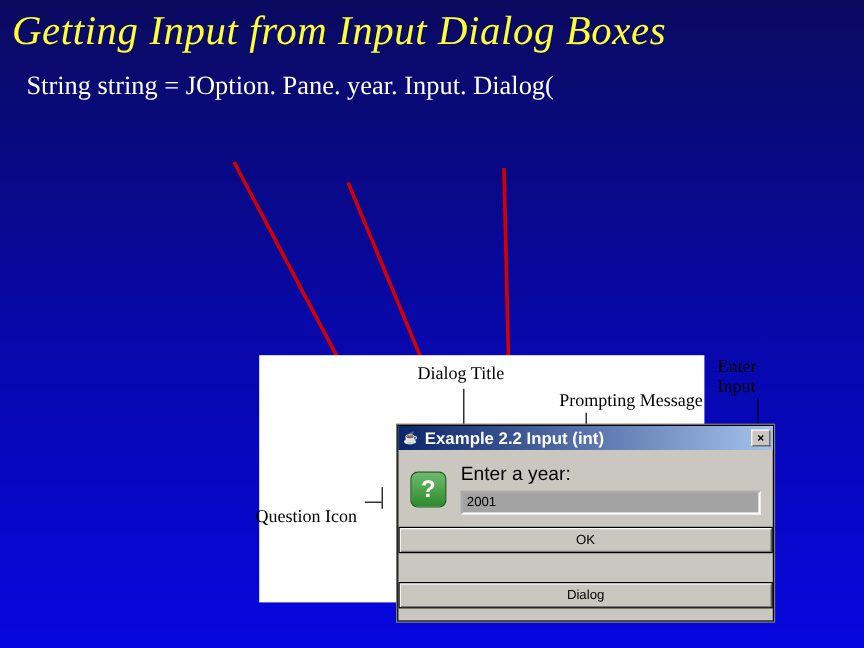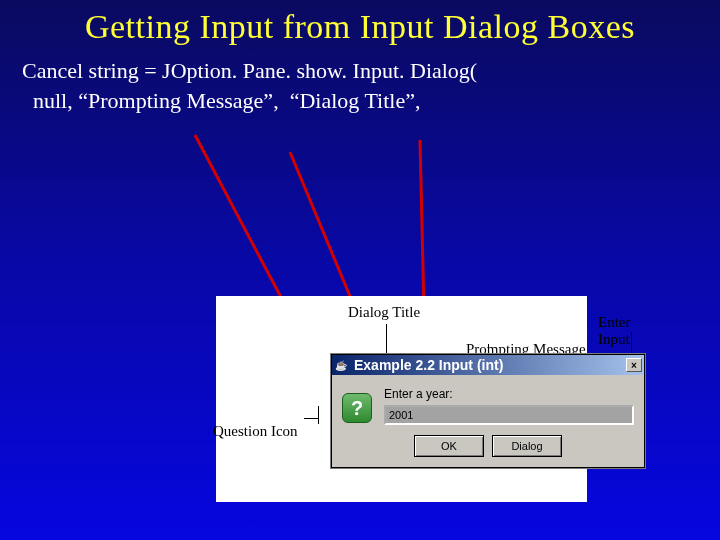--- a/index.html
+++ b/index.html
@@ -8,23 +8,24 @@
     height: 540px;
     background: linear-gradient(to bottom, #0a0a60 0%, #0808a8 50%, #0606e0 100%);
     font-family: "Times New Roman", serif;
     color: #fff;
     position: relative;
     overflow: hidden;
   }
   .title {
     font-size: 34px;
     color: #ffff33;
-    text-align: center;
+    text-align: left;
     padding: 8px 10px 10px 10px;
     letter-spacing: 0.5px;
+    font-style: italic;
   }
   .code-block {
     font-size: 22px;
     color: #fff;
     padding: 0 20px 0 22px;
     line-height: 1.35;
   }
   .code-line { white-space: pre; }
   .figure-area {
     position: absolute;
@@ -39,26 +40,25 @@
   }
   .dlg-title-label {
     position: absolute;
     left: 132px;
     top: 8px;
   }
   .prompt-msg-label {
     position: absolute;
     left: 250px;
     top: 30px;
-    margin-top: 15px;
   }
   .enter-input-label {
     position: absolute;
     left: 382px;
-    top: 18px;
+    top: 2px;
   }
   .question-icon-label {
     position: absolute;
     left: -3px;
     top: 127px;
   }
   .tick {
     position: absolute;
     background: #000;
   }
@@ -128,38 +128,39 @@
     border-radius: 6px;
     background: linear-gradient(#6fba6f, #2e8a2e);
     border: 1px solid #1b5e1b;
     color: #fff;
     font-weight: bold;
     font-size: 20px;
     display: flex; align-items: center; justify-content: center;
   }
   .form-col { flex: 1; }
   .prompt-text {
-    font-size: 12px;
+    font-size: 16px;
     margin-bottom: 4px;
   }
   .text-input {
     width: 100%;
     height: 20px;
     border: 2px inset #fff;
     background: #a3a3a3;
     font-family: Tahoma, sans-serif;
     font-size: 11px;
     padding: 1px 3px;
     color: #000;
   }
   .btn-row {
     display: flex;
-    justify-content: center;
-    gap: 8px;
+    justify-content: flex-end;
+    gap: 24px;
     padding: 4px 0 10px 0;
+    flex-direction: column;
   }
   .win-btn {
     min-width: 70px;
     height: 22px;
     background: #cac7c0;
     border: 1px solid #000;
     box-shadow: inset 1px 1px 0 #fff, inset -1px -1px 0 #7a7a7a;
     font-family: Tahoma, sans-serif;
     font-size: 11px;
     cursor: pointer;
@@ -171,22 +172,21 @@
     width: 720px; height: 540px;
     pointer-events: none;
   }
 </style>
 </head>
 <body>
 
 <div class="title">Getting Input from Input Dialog Boxes</div>
 
 <div class="code-block">
-  <div class="code-line">Cancel string = JOption. Pane. show. Input. Dialog(</div>
-  <div class="code-line">  null, “Prompting Message”,  “Dialog Title”,</div>
+  <div class="code-line">String string = JOption. Pane. year. Input. Dialog(</div>
 </div>
 
 <svg class="arrows-svg" viewBox="0 0 720 540">
   <defs>
     <marker id="ah" markerWidth="10" markerHeight="10" refX="8" refY="5" orient="auto">
       <path d="M0,0 L10,5 L0,10 Z" fill="#d40000"></path>
     </marker>
   </defs>
   <line x1="195" y1="135" x2="310" y2="352" stroke="#d40000" stroke-width="3" marker-end="url(#ah)"></line>
   <line x1="290" y1="152" x2="374" y2="354" stroke="#d40000" stroke-width="3" marker-end="url(#ah)"></line>

